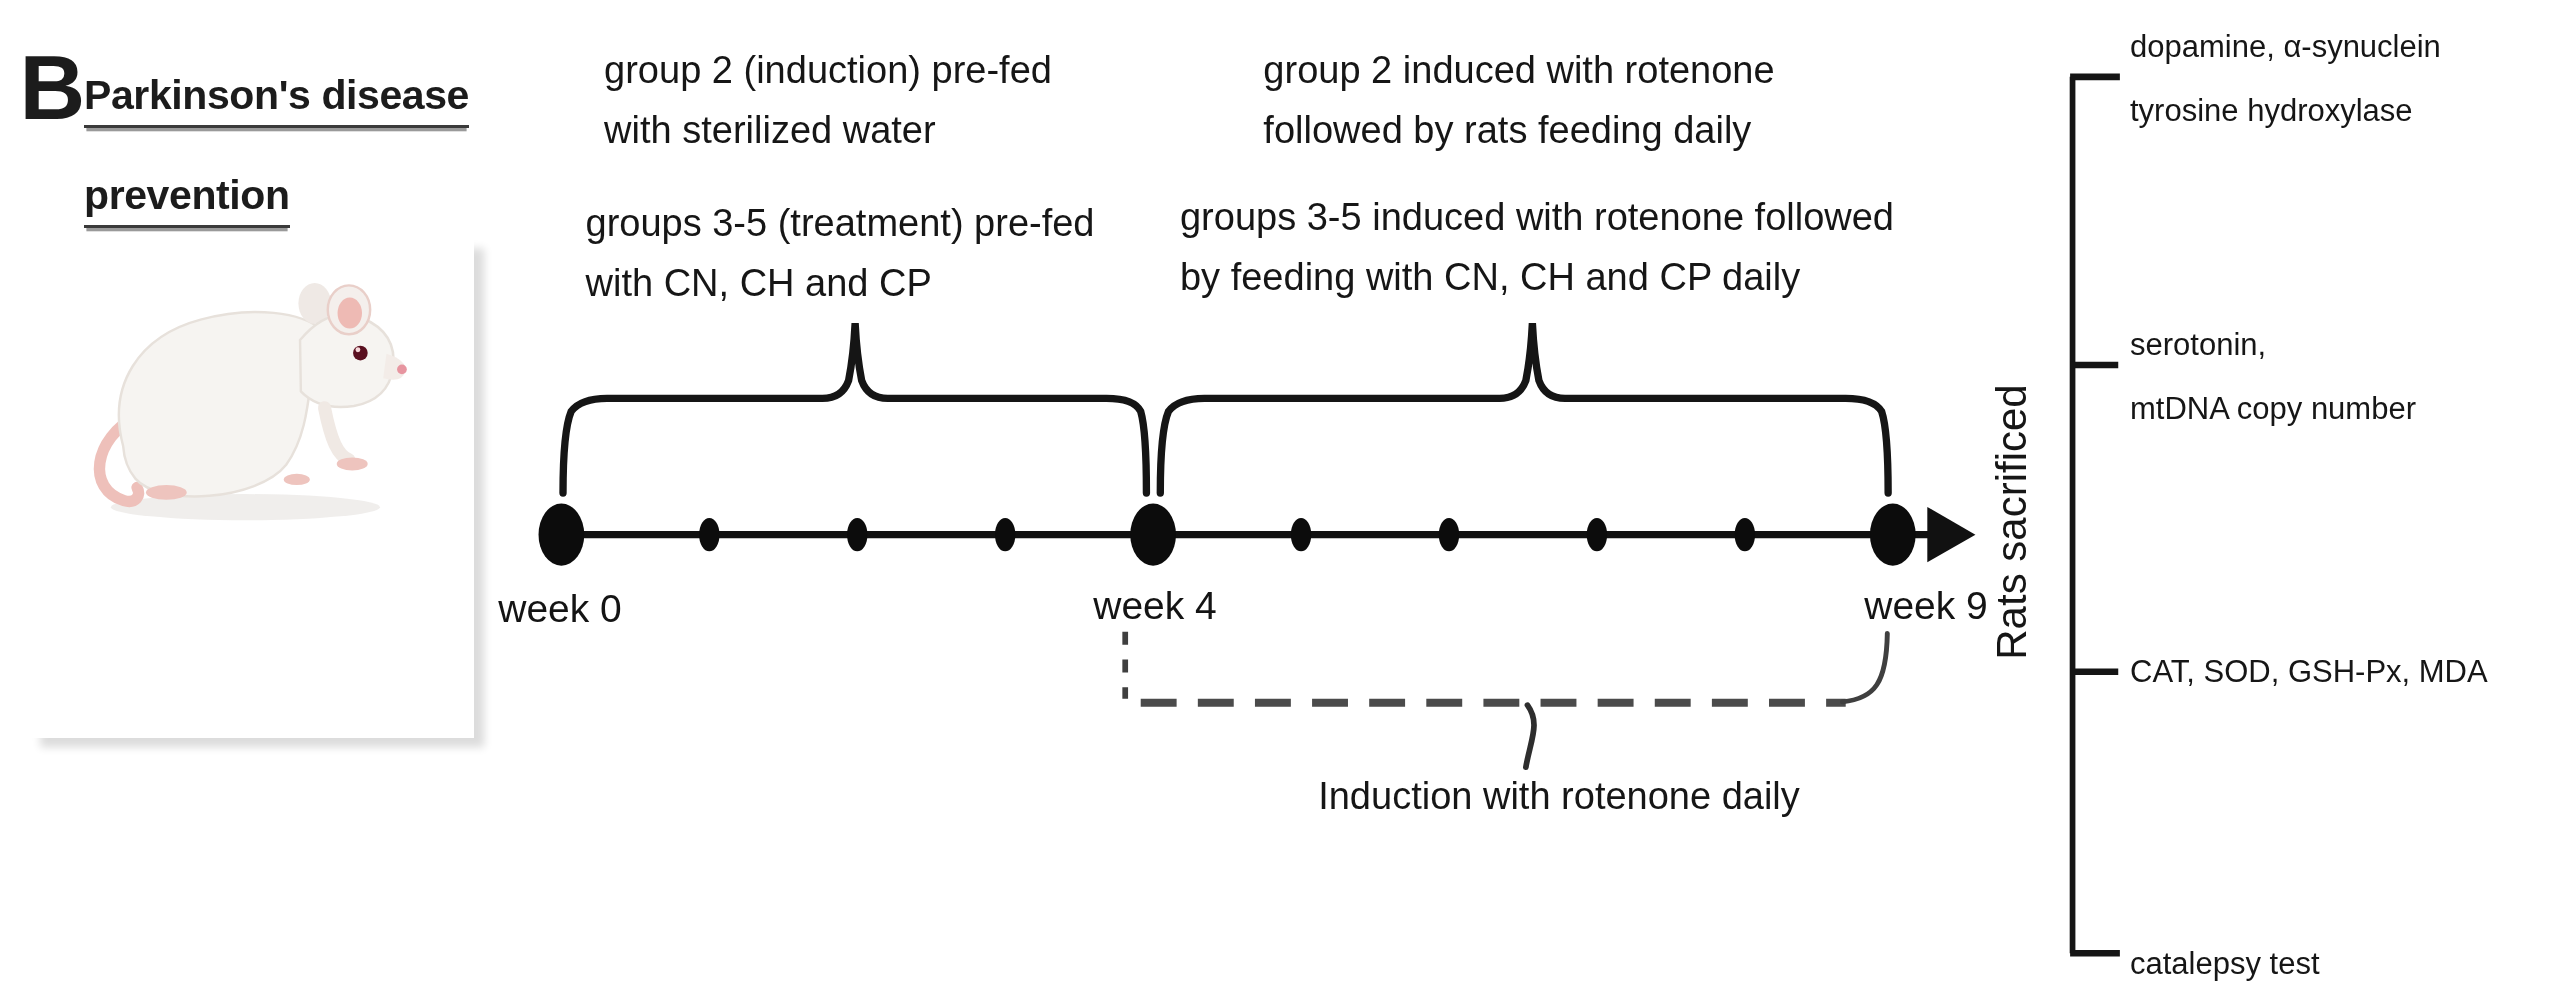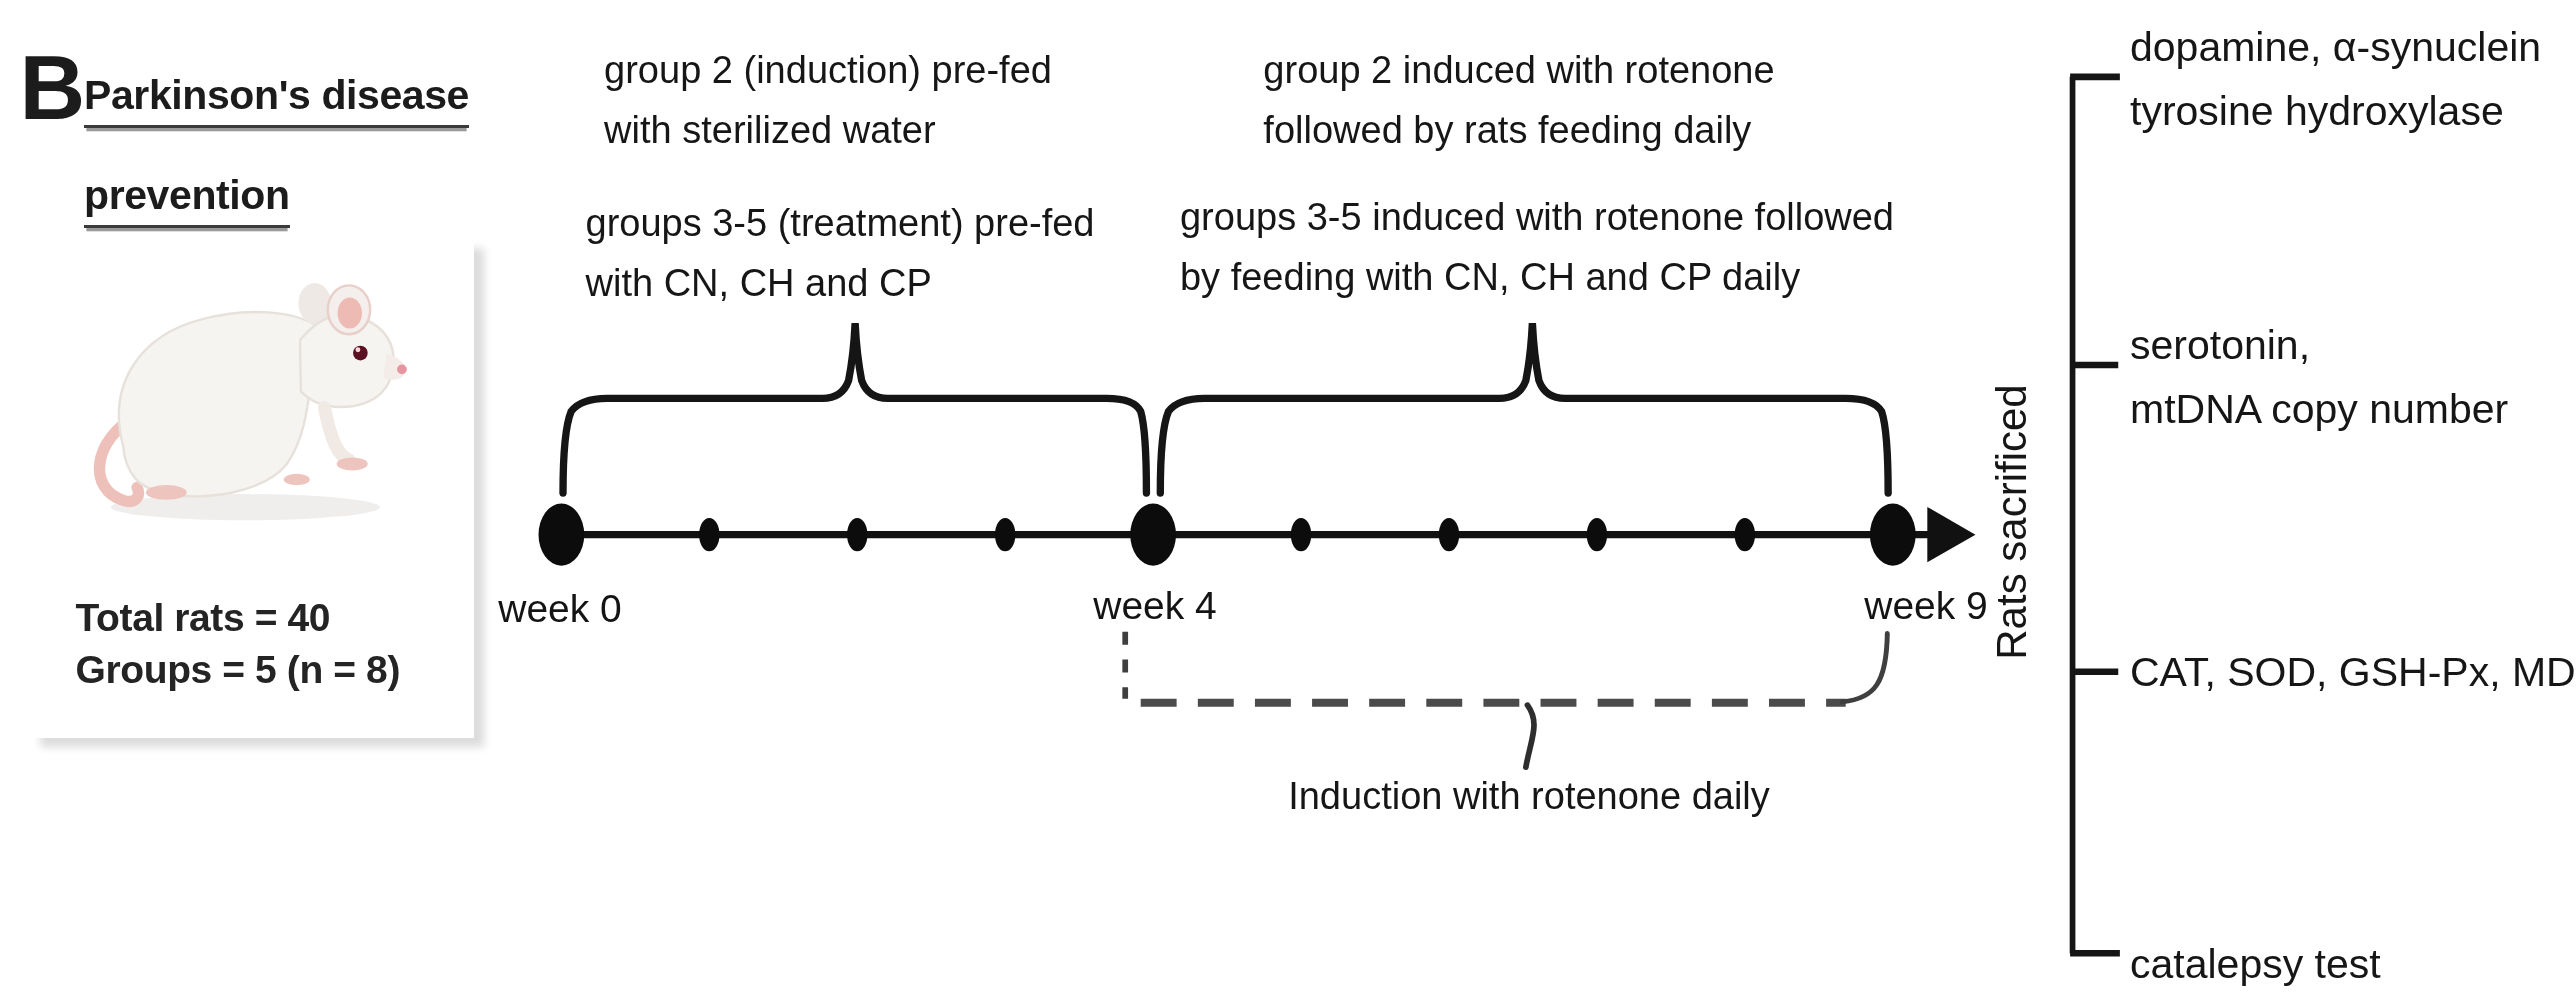--- a/index.html
+++ b/index.html
@@ -43,26 +43,26 @@
     transform:translateX(-50%);white-space:nowrap;color:#161616;
   }
   
   .week-label{
     transform:translateX(-50%);
     font-size:39px;white-space:nowrap;color:#141414;
   }
   
   .rotenone-note{
     transform:translateX(-50%);
-    font-size:38px;white-space:nowrap;color:#161616;
+    font-size:38px;white-space:nowrap;color:#161616;margin-left:30px;
   }
   
   .outcome{
     left:2130px;
-    font-size:41px;line-height:64px;white-space:nowrap;color:#161616;
+    font-size:31px;line-height:64px;white-space:nowrap;color:#161616;
   }
   .sacrifice-label{
     left:2012px;top:522px;
     transform:translate(-50%,-50%) rotate(-90deg);
     font-size:42px;white-space:nowrap;color:#161616;
   }
   svg.overlay{position:absolute;left:0;top:0;}
 </style>
 </head>
 <body>
@@ -121,24 +121,20 @@
       <ellipse cx="353" cy="92" rx="15" ry="19" fill="#eebab4"></ellipse>
       <path d="M398 142 Q424 150 421 164 Q417 178 394 172 Z" fill="#f3ece8"></path>
       <circle cx="417" cy="161" r="6" fill="#e795a0"></circle>
       <circle cx="366" cy="141" r="9" fill="#5a1020"></circle>
       <circle cx="363" cy="137" r="3" fill="#f7d7da"></circle>
       <path d="M322 208 C330 248 338 266 352 272" fill="none" stroke="#f0e9e4" stroke-width="16" stroke-linecap="round"></path>
       <ellipse cx="356" cy="277" rx="19" ry="8" fill="#eec4be"></ellipse>
       <ellipse cx="288" cy="296" rx="16" ry="7" fill="#eec4be"></ellipse>
       <ellipse cx="128" cy="312" rx="25" ry="9" fill="#eec4be"></ellipse>
     </svg>
-    <div class="stats">
-      <div>Total rats = 40</div>
-      <div>Groups = 5 (n = 8)</div>
-    </div>
   </div>
 
   <div class="abs note" style="left:828px;top:40px;">
     <div>group 2 (induction) pre-fed</div>
     <div>with sterilized water</div>
   </div>
   <div class="abs note" style="left:840px;top:193px;">
     <div>groups 3-5 (treatment) pre-fed</div>
     <div>with CN, CH and CP</div>
   </div>

